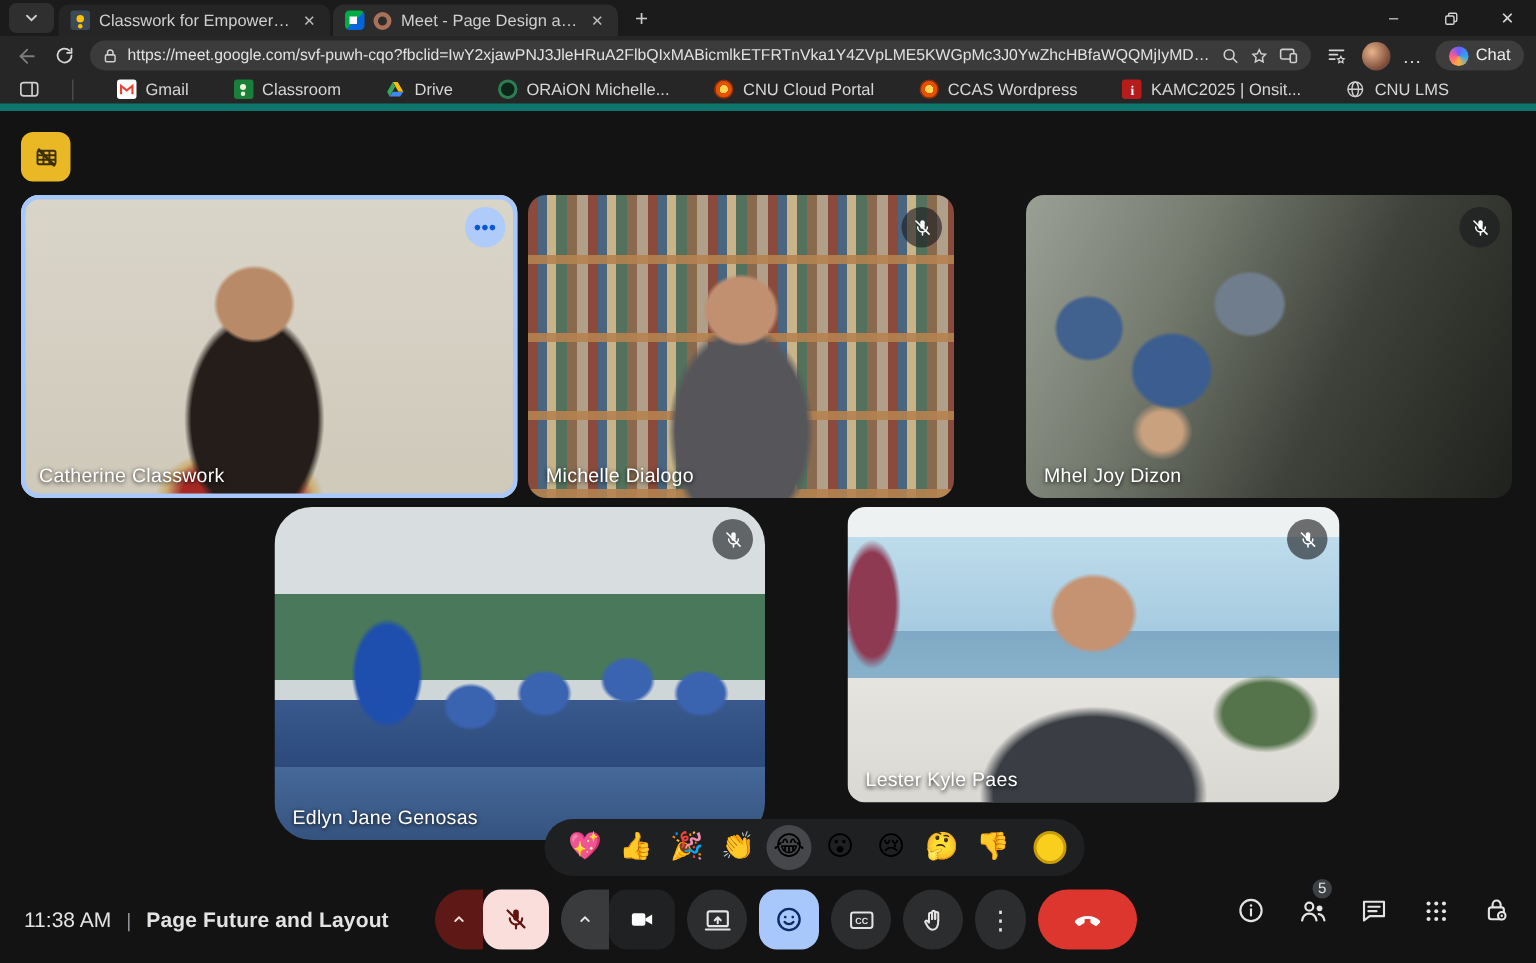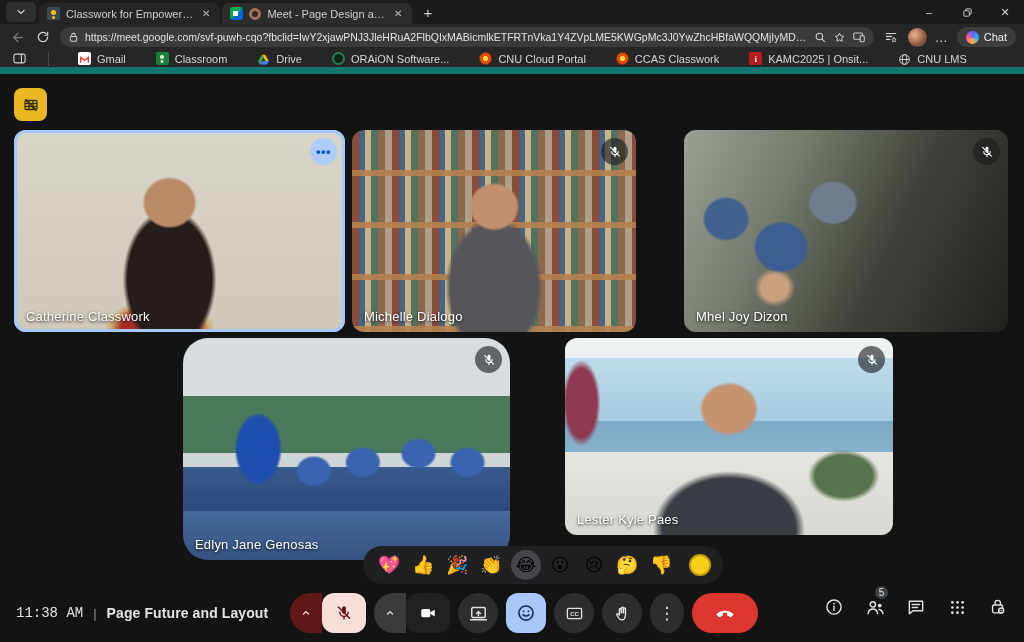--- a/index.html
+++ b/index.html
@@ -38,21 +38,21 @@
   .avatar { width:19px; height:19px; border-radius:50%;
     background:radial-gradient(circle at 35% 35%, #e8b48a, #7a4a3a 70%); flex:none; }
   .browser-more { color:#d9d9d9; font-size:13px; letter-spacing:1px; }
   .chat-pill { height:20px; background:#3d3d3d; border-radius:10px; display:flex; align-items:center;
     gap:5px; padding:4px 9px; flex:none; }
   .copilot-dot { width:13px; height:13px; border-radius:50%;
     background:conic-gradient(#6a5cff,#2aa8f0,#ffb13d,#ff5a8a,#6a5cff); }
   .chat-label { font-size:11px; color:#eee; }
 
   .bookmarksbar { height:24px; background:#262626; display:flex; align-items:center; padding:0 10px; gap:12px;
-    border-bottom:7px solid #0f766e; }
+    border-bottom:5px solid #0f766e; }
   .bm-divider { width:1px; height:14px; background:#4a4a4a; margin:0 8px; }
   .bookmark { display:flex; align-items:center; gap:6px; padding:0 9px; height:20px; border-radius:4px; }
   .bm-label { font-size:11px; color:#d6d6d6; white-space:nowrap; }
   .bmfav { width:13px; height:13px; border-radius:2px; flex:none; position:relative; }
   .bm-gmail { background:#fff; }
   .bm-classroom { background:#188038; }
   .bm-classroom::after{ content:""; position:absolute; left:4.5px; top:3px; width:4px; height:4px;
     border-radius:50%; background:#f1f3d6; box-shadow:0 4.5px 0 -0.5px #f1f3d6; }
   .bm-oraion { border-radius:50%; background:#0d2518; border:2px solid #2e7d52; }
   .bm-cloud, .bm-ccas { border-radius:50%;
@@ -119,21 +119,21 @@
     background:#1f2022; display:flex; align-items:center; gap:4px; padding:0 12px; }
   .reaction { width:30px; height:30px; border-radius:50%; display:flex; align-items:center;
     justify-content:center; font-size:18px; line-height:1; font-family:"DejaVu Sans", sans-serif; }
   .reaction.selected { background:#46474a; }
   .skin-tone { width:22px; height:22px; border-radius:50%; background:#f9ce1d;
     border:2px solid #c79c08; margin-left:8px; }
 
   
   .controls { position:absolute; left:0; right:0; bottom:4px; height:48px; }
   .ctl-left { position:absolute; left:16px; top:0; height:48px; display:flex; align-items:center; }
-  .ctl-time { font-size:14px; color:#e3e3e3;font-family:Liberation Mono, monospace; }
+  .ctl-time { font-size:14px; color:#e3e3e3; }
   .ctl-sep { color:#8f9398; margin:0 10px; font-size:13px; }
   .ctl-name { font-size:14px; color:#e3e3e3; font-weight:bold; letter-spacing:.1px; }
 
   .ctl-center { position:absolute; left:290px; top:4px; display:flex; align-items:center; gap:8px; }
   .split-btn { display:flex; height:40px; }
   .split-chevron { width:32px; height:40px; display:flex; align-items:center; justify-content:center; }
   .split-main { width:44px; height:40px; border-radius:12px; display:flex; align-items:center; justify-content:center; }
   .mic-chevron { background:#5e1916; border-radius:20px 0 0 20px; }
   .mic-main { background:#f9dedc; }
   .cam-chevron { background:#3a3b3c; border-radius:20px 0 0 20px; }
@@ -258,29 +258,29 @@
       <svg width="13" height="13" viewBox="0 0 24 24">
           <path d="M9 3h6l7 12h-6z" fill="#fbbc04"></path>
           <path d="M9 3L2 15l3 6 7-12z" fill="#34a853"></path>
           <path d="M5 21h13l4-6H9z" fill="#4285f4"></path>
         </svg>
     </span>
     <span class="bm-label">Drive</span>
   </div>
   <div class="bookmark">
     <span class="bmfav bm-oraion"></span>
-    <span class="bm-label">ORAiON Software...</span>
+    <span class="bm-label">ORAiON Michelle...</span>
   </div>
   <div class="bookmark">
     <span class="bmfav bm-cloud"></span>
     <span class="bm-label">CNU Cloud Portal</span>
   </div>
   <div class="bookmark">
     <span class="bmfav bm-ccas"></span>
-    <span class="bm-label">CCAS Classwork</span>
+    <span class="bm-label">CCAS Wordpress</span>
   </div>
   <div class="bookmark">
     <span class="bmfav bm-kamc">
         <span>i</span>
       </span>
     <span class="bm-label">KAMC2025 | Onsit...</span>
   </div>
   <div class="bookmark">
     <span class="bmfav">
       <svg width="13" height="13" viewBox="0 0 24 24" fill="none" stroke="#cfcfcf" stroke-width="1.8">

